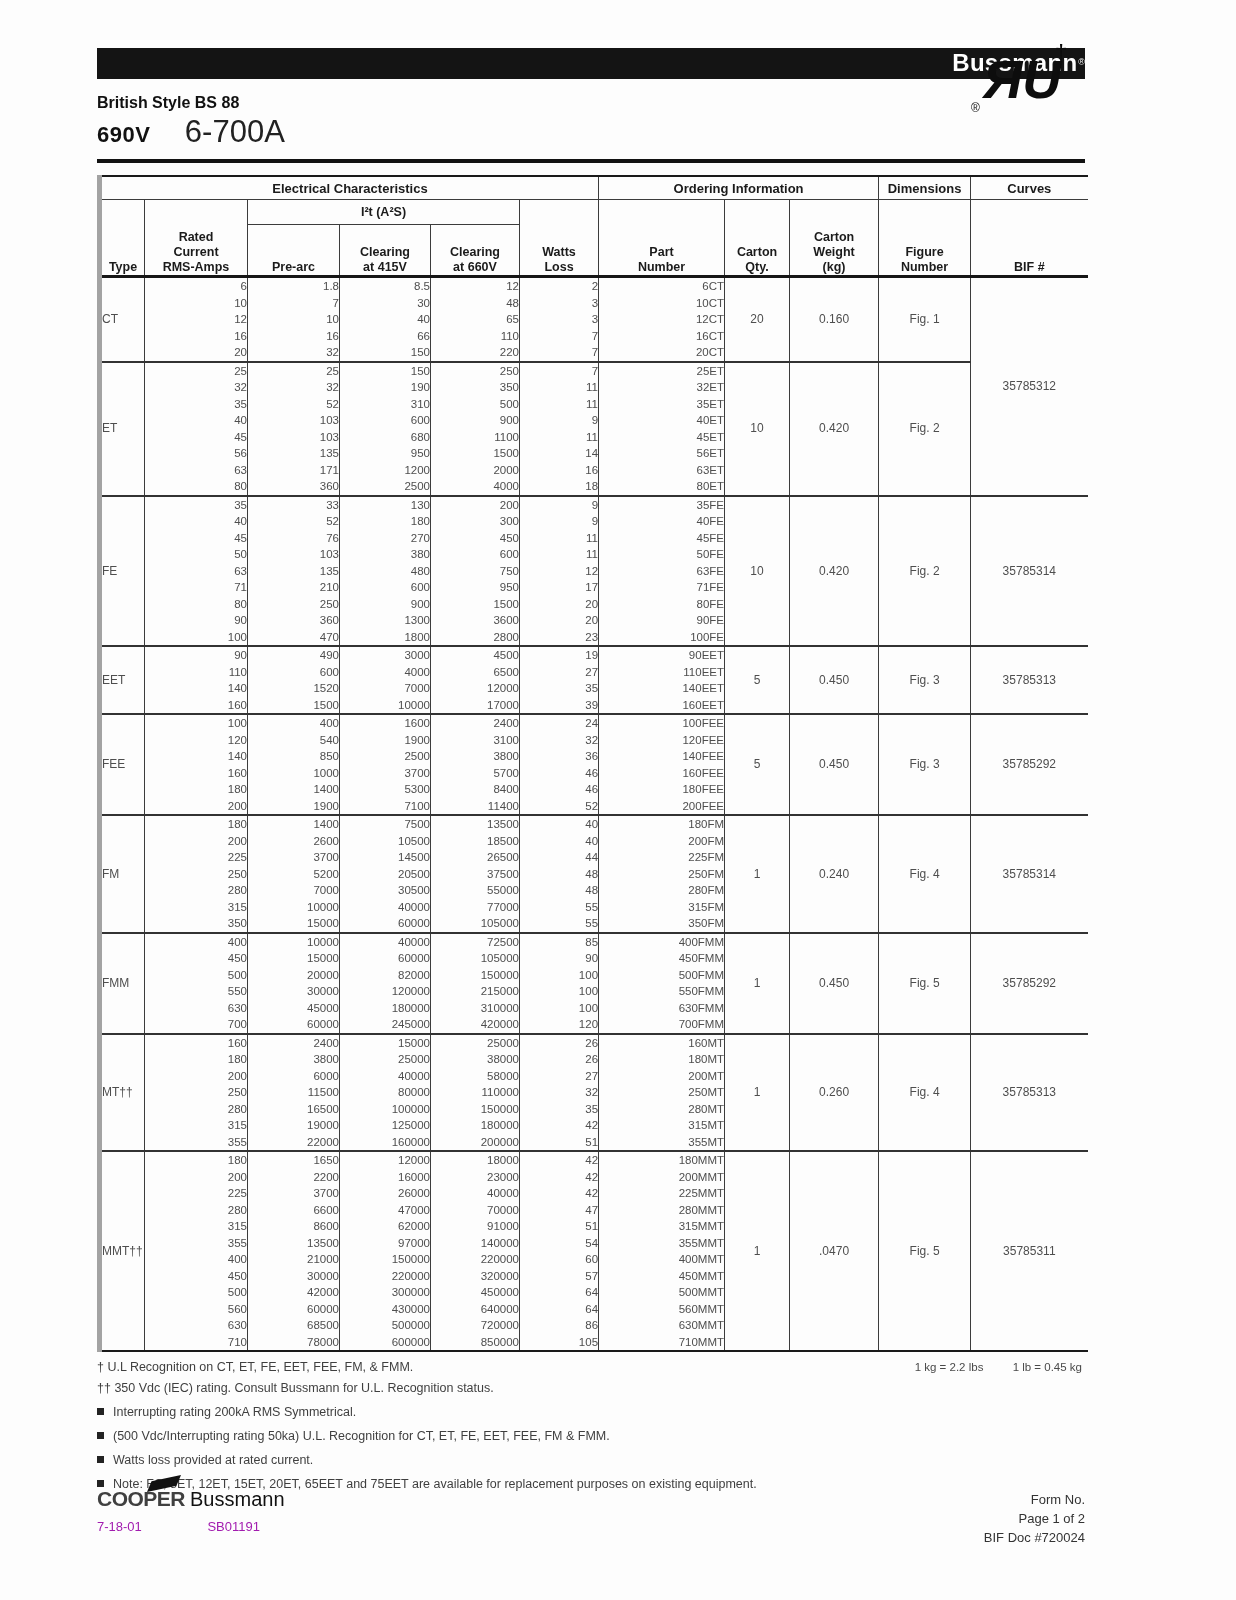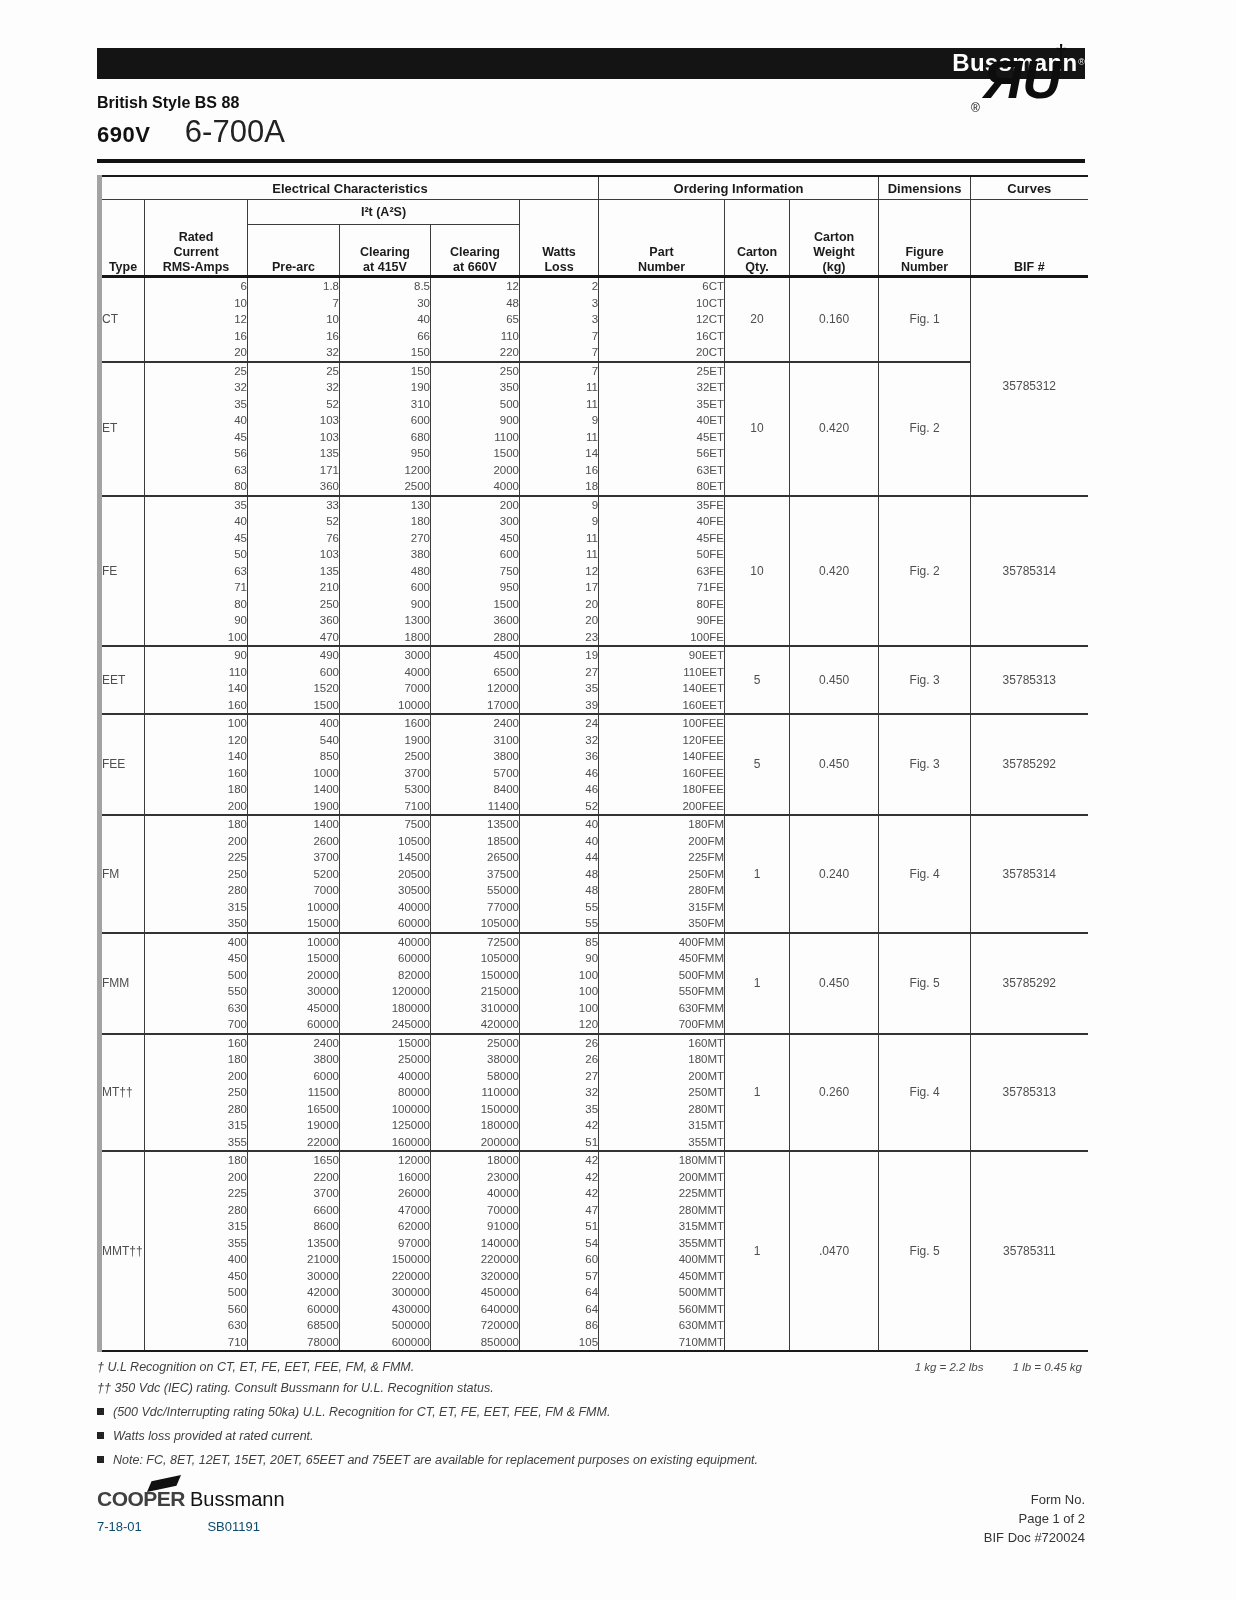--- a/index.html
+++ b/index.html
@@ -44,34 +44,34 @@
   .c-rated { text-align:right; padding-right:20px; }
   .c-prearc{ text-align:right; padding-right:13px; }
   .c-415   { text-align:right; padding-right:16px; }
   .c-660   { text-align:right; padding-right:12px; }
   .c-watts { text-align:right; padding-right:18px; }
   .c-part  { text-align:right; padding-right:34px; }
   .c-qty, .c-wt, .c-fig, .c-bif { text-align:center; font-size:12px; }
 
   
   .notes { margin-top:5px; color:#3f3f3f; }
-  .fn-line { font-size:12.5px; line-height:21px; position:relative;font-style:italic; }
+  .fn-line { font-size:12.5px; line-height:21px; position:relative; }
   .fn-line.bullet { margin-top:3px; }
   .square { display:inline-block; width:7px; height:7px; background:#232323; margin-right:9px; vertical-align:1px; }
   .conv { position:absolute; right:3px; top:0; font-size:11.5px; color:#4a4a4a; }
   .conv .seg + .seg { margin-left:26px; }
 
   
   .footer-left { position:absolute; left:97px; top:1487px; }
   .logo-line { position:relative; height:26px; }
   .swoosh { position:absolute; left:54px; top:-9px; width:26px; height:11px; background:#111;
             transform:skewX(-34deg) rotate(-14deg); }
   .cooper { font-size:21px; font-weight:800; color:#404040; letter-spacing:-0.5px; }
   .bussmann-txt { font-size:20px; font-weight:400; color:#111; margin-left:5px; }
-  .date-line { margin-top:6px; font-size:13px; color:#0c4a6e; }
+  .date-line { margin-top:6px; font-size:13px; color:#a21caf; }
   .date-line .code { margin-left:62px; }
   .footer-right { position:absolute; right:151px; top:1490px; text-align:right;
                   font-size:13px; color:#333; line-height:19px; }
 </style>
 </head>
 <body>
 
 <div class="page">
   <div class="content">
 
@@ -707,20 +707,23 @@
         <span>† U.L Recognition on CT, ET, FE, EET, FEE, FM, &amp; FMM.</span>
         <span class="conv">
           <span class="seg">1 kg = 2.2 lbs</span>
           <span class="seg">1 lb = 0.45 kg</span>
         </span>
       </div>
       <div class="fn-line">
         <span>†† 350 Vdc (IEC) rating. Consult Bussmann for U.L. Recognition status.</span>
       </div>
       <div class="fn-line bullet">
+        <span class="square"></span><span>Interrupting rating 200kA RMS Symmetrical.</span>
+      </div>
+      <div class="fn-line bullet">
         <span class="square"></span><span>(500 Vdc/Interrupting rating 50ka) U.L. Recognition for CT, ET, FE, EET, FEE, FM &amp; FMM.</span>
       </div>
       <div class="fn-line bullet">
         <span class="square"></span><span>Watts loss provided at rated current.</span>
       </div>
       <div class="fn-line bullet">
         <span class="square"></span><span>Note: FC, 8ET, 12ET, 15ET, 20ET, 65EET and 75EET are available for replacement purposes on existing equipment.</span>
       </div>
     </div>
   </div>

